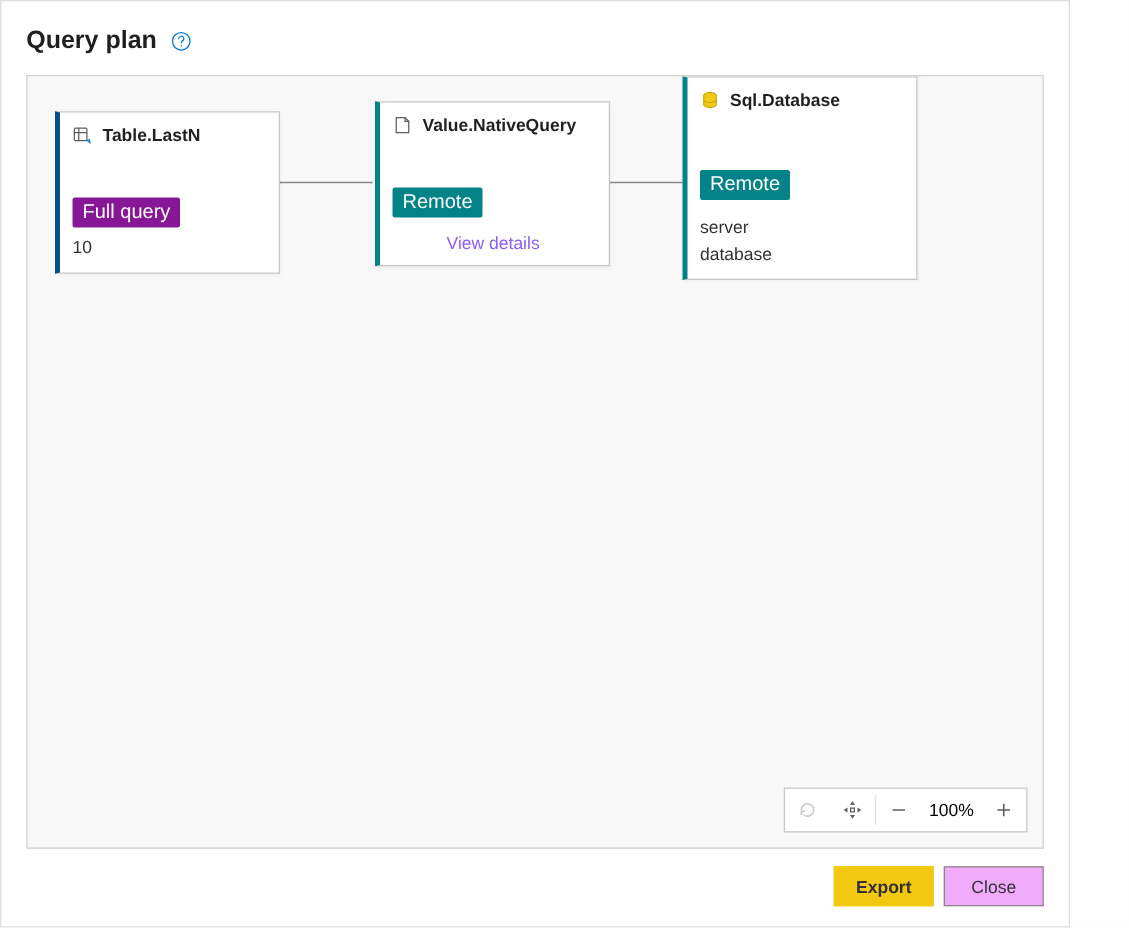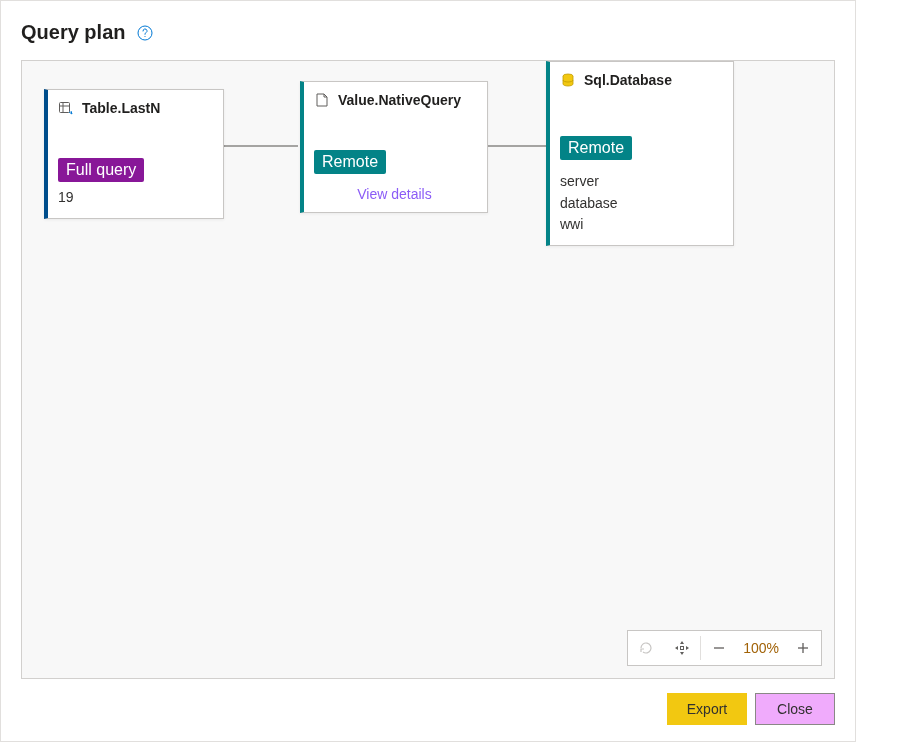--- a/index.html
+++ b/index.html
@@ -135,21 +135,21 @@
     cursor: pointer;
   }
   .zoom-sep {
     width: 0;
     height: 24px;
     border-left: 1px solid #e1dfdd;
   }
   .zoom-label {
     padding: 0 6px;
     font-size: 14px;
-    color: #a16207;
+    color: #000000;
   }
   .zoom-btn.disabled { color: #c8c6c4; cursor: default; }
 
   
   .footer {
     display: flex;
     justify-content: flex-end;
     gap: 8px;
     padding-top: 14px;
   }
@@ -163,21 +163,21 @@
     padding: 0 16px;
     cursor: pointer;
     display: inline-flex;
     align-items: center;
     justify-content: center;
   }
   .btn.primary {
     background: #f2c811;
     border-color: #f2c811;
     color: #323130;
-    font-weight: 400;
+    font-weight: 700;
   }
 </style>
 </head>
 <body>
 
 <div class="dialog">
 
   <div class="header">
     <span class="title">Query plan</span>
     <span class="help-icon">
@@ -217,21 +217,21 @@
               <rect x="1.5" y="2.5" width="10" height="10" rx="1" fill="none" stroke="#605e5c" stroke-width="1"></rect>
               <line x1="1.5" y1="6" x2="11.5" y2="6" stroke="#605e5c" stroke-width="1"></line>
               <line x1="5" y1="2.5" x2="5" y2="12.5" stroke="#605e5c" stroke-width="1"></line>
               <path d="M11 12 l3 2 l-1 -3" stroke="#0078d4" stroke-width="1" fill="none"></path>
             </svg>
           </span>
           <span class="node-title">Table.LastN</span>
         </div>
         <span class="badge purple">Full query</span>
         <div class="node-body">
-          <div class="node-row">19</div>
+          <div class="node-row">10</div>
         </div>
       </div>
 
       <div class="node teal" style="left:278px; top:20px; width:188px;">
         <div class="node-header">
           <span class="node-icon">
             <svg width="16" height="16" viewBox="0 0 16 16">
               <path d="M3 2h7l3 3v9H3z" fill="none" stroke="#605e5c" stroke-width="1"></path>
               <path d="M10 2v3h3" fill="none" stroke="#605e5c" stroke-width="1"></path>
             </svg>
@@ -250,21 +250,20 @@
               <path d="M3 4v8c0 1.1 2.2 2 5 2s5-.9 5-2V4" fill="#f2c811" stroke="#c19c00" stroke-width="0.8"></path>
               <path d="M3 8c0 1.1 2.2 2 5 2s5-.9 5-2" fill="none" stroke="#c19c00" stroke-width="0.8"></path>
             </svg>
           </span>
           <span class="node-title">Sql.Database</span>
         </div>
         <span class="badge teal">Remote</span>
         <div class="node-body">
           <div class="node-row">server</div>
           <div class="node-row">database</div>
-          <div class="node-row">wwi</div>
         </div>
       </div>
 
     </div>
 
     <div class="zoom-toolbar">
       <div class="zoom-btn disabled">
         <svg width="16" height="16" viewBox="0 0 16 16">
             <path d="M3 8a5 5 0 1 1 2 4" fill="none" stroke="currentColor" stroke-width="1.2"></path>
             <path d="M3 12v-3h3" fill="none" stroke="currentColor" stroke-width="1.2"></path>

